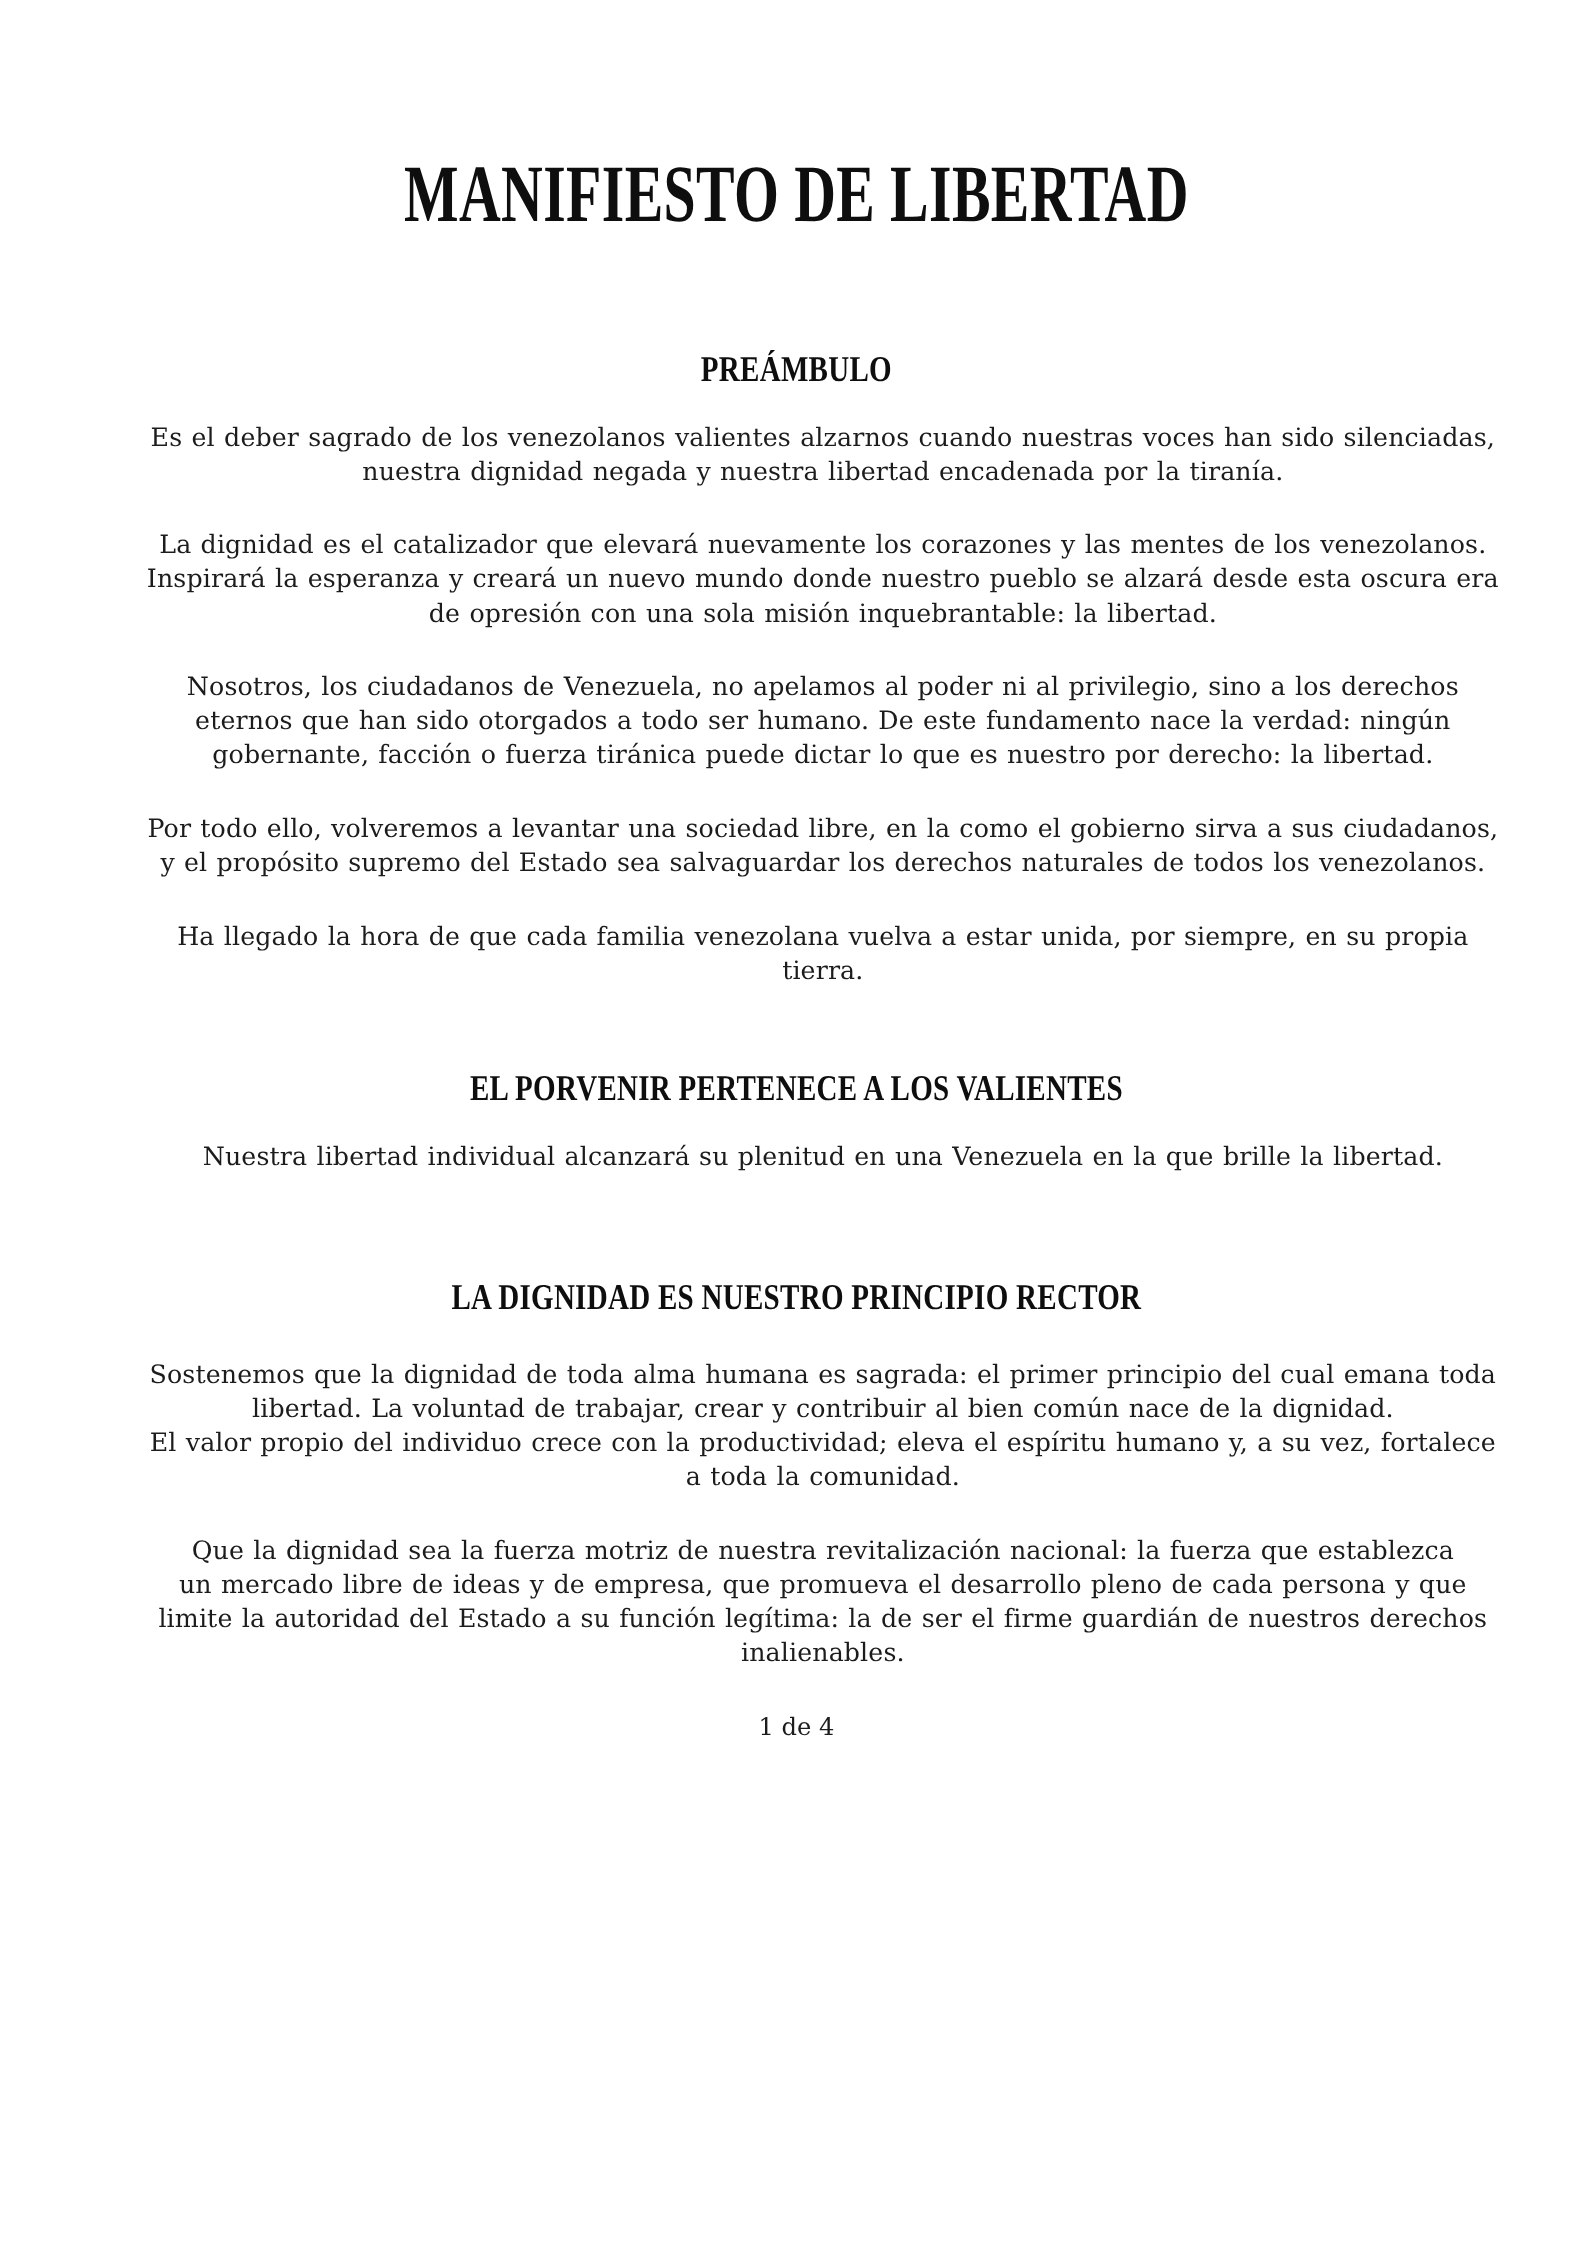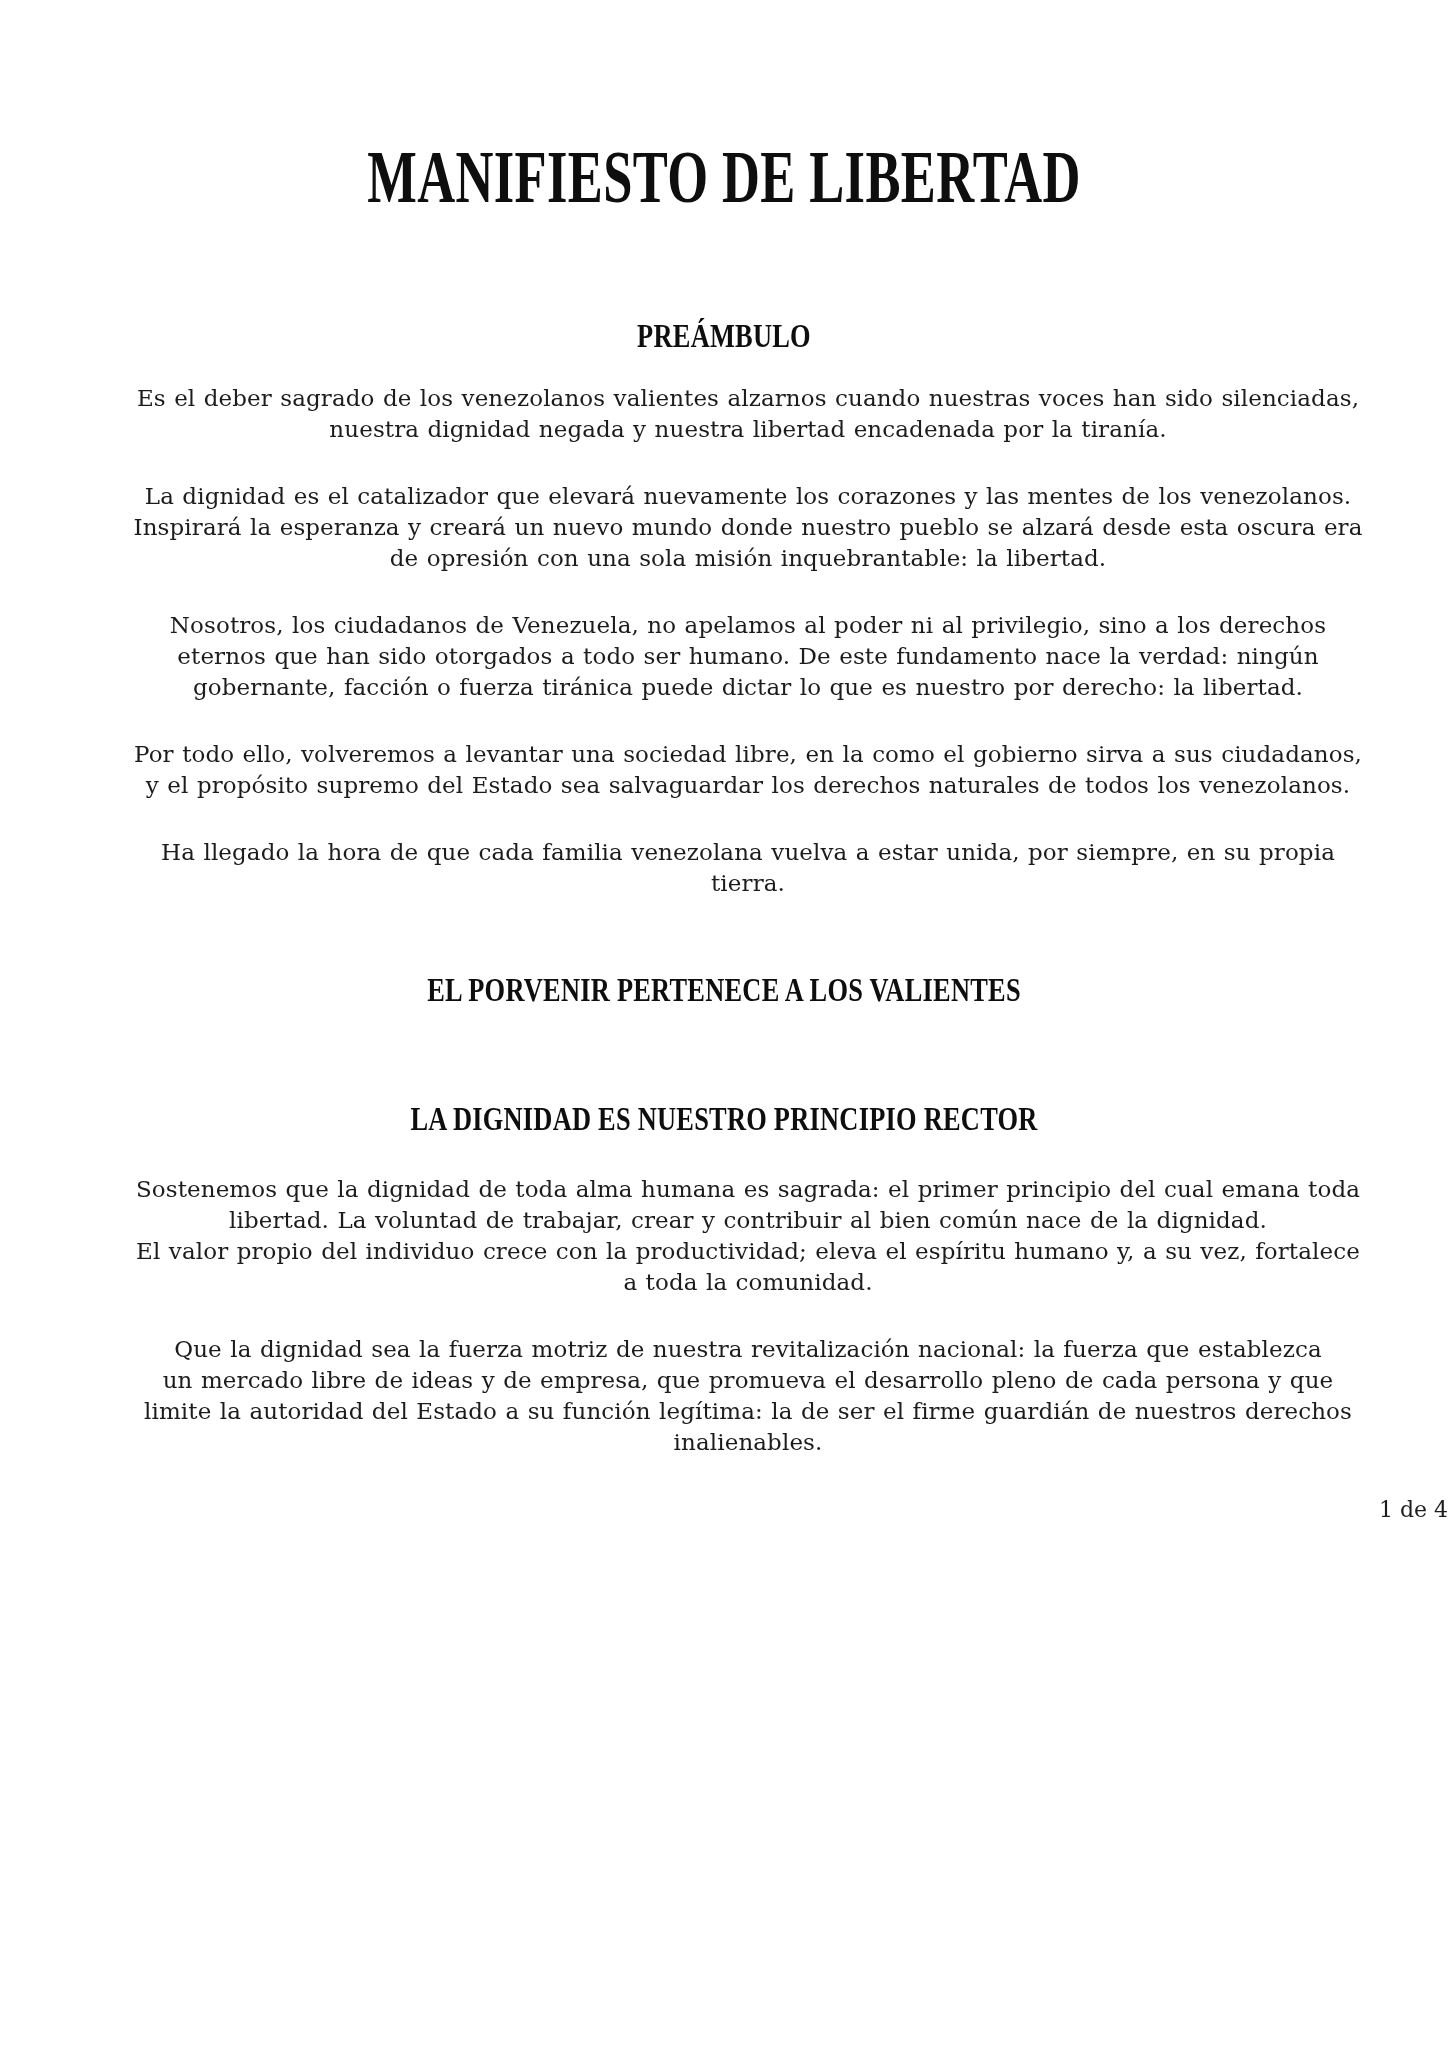--- a/index.html
+++ b/index.html
@@ -61,21 +61,21 @@
     font-size: 23px;
     line-height: 31px;
     letter-spacing: 0.1px;
     word-spacing: 1px;
     white-space: pre;
     color: #1c1c1c;
     text-align: center;
   }
   .page-footer {
     margin-top: 20px;
-    text-align: right;
+    text-align: center;
     font-size: 22px;
     line-height: 31px;
     color: #1c1c1c;
   }
 </style>
 </head>
 <body>
 
 <div class="page">
 
@@ -92,20 +92,21 @@
 eternos que han sido otorgados a todo ser humano. De este fundamento nace la verdad: ningún
 gobernante, facción o fuerza tiránica puede dictar lo que es nuestro por derecho: la libertad.</p>
     <p>Por todo ello, volveremos a levantar una sociedad libre, en la como el gobierno sirva a sus ciudadanos,
 y el propósito supremo del Estado sea salvaguardar los derechos naturales de todos los venezolanos.</p>
     <p>Ha llegado la hora de que cada familia venezolana vuelva a estar unida, por siempre, en su propia
 tierra.</p>
   </div>
 
   <h2 class="section-heading">EL PORVENIR PERTENECE A LOS VALIENTES</h2>
   <div class="body-text">
+    <p>Nuestra libertad individual alcanzará su plenitud en una Venezuela en la que brille la libertad.</p>
   </div>
 
   <h2 class="section-heading gap-large">LA DIGNIDAD ES NUESTRO PRINCIPIO RECTOR</h2>
   <div class="body-text">
     <p>Sostenemos que la dignidad de toda alma humana es sagrada: el primer principio del cual emana toda
 libertad. La voluntad de trabajar, crear y contribuir al bien común nace de la dignidad.
 El valor propio del individuo crece con la productividad; eleva el espíritu humano y, a su vez, fortalece
 a toda la comunidad.</p>
     <p>Que la dignidad sea la fuerza motriz de nuestra revitalización nacional: la fuerza que establezca
 un mercado libre de ideas y de empresa, que promueva el desarrollo pleno de cada persona y que

